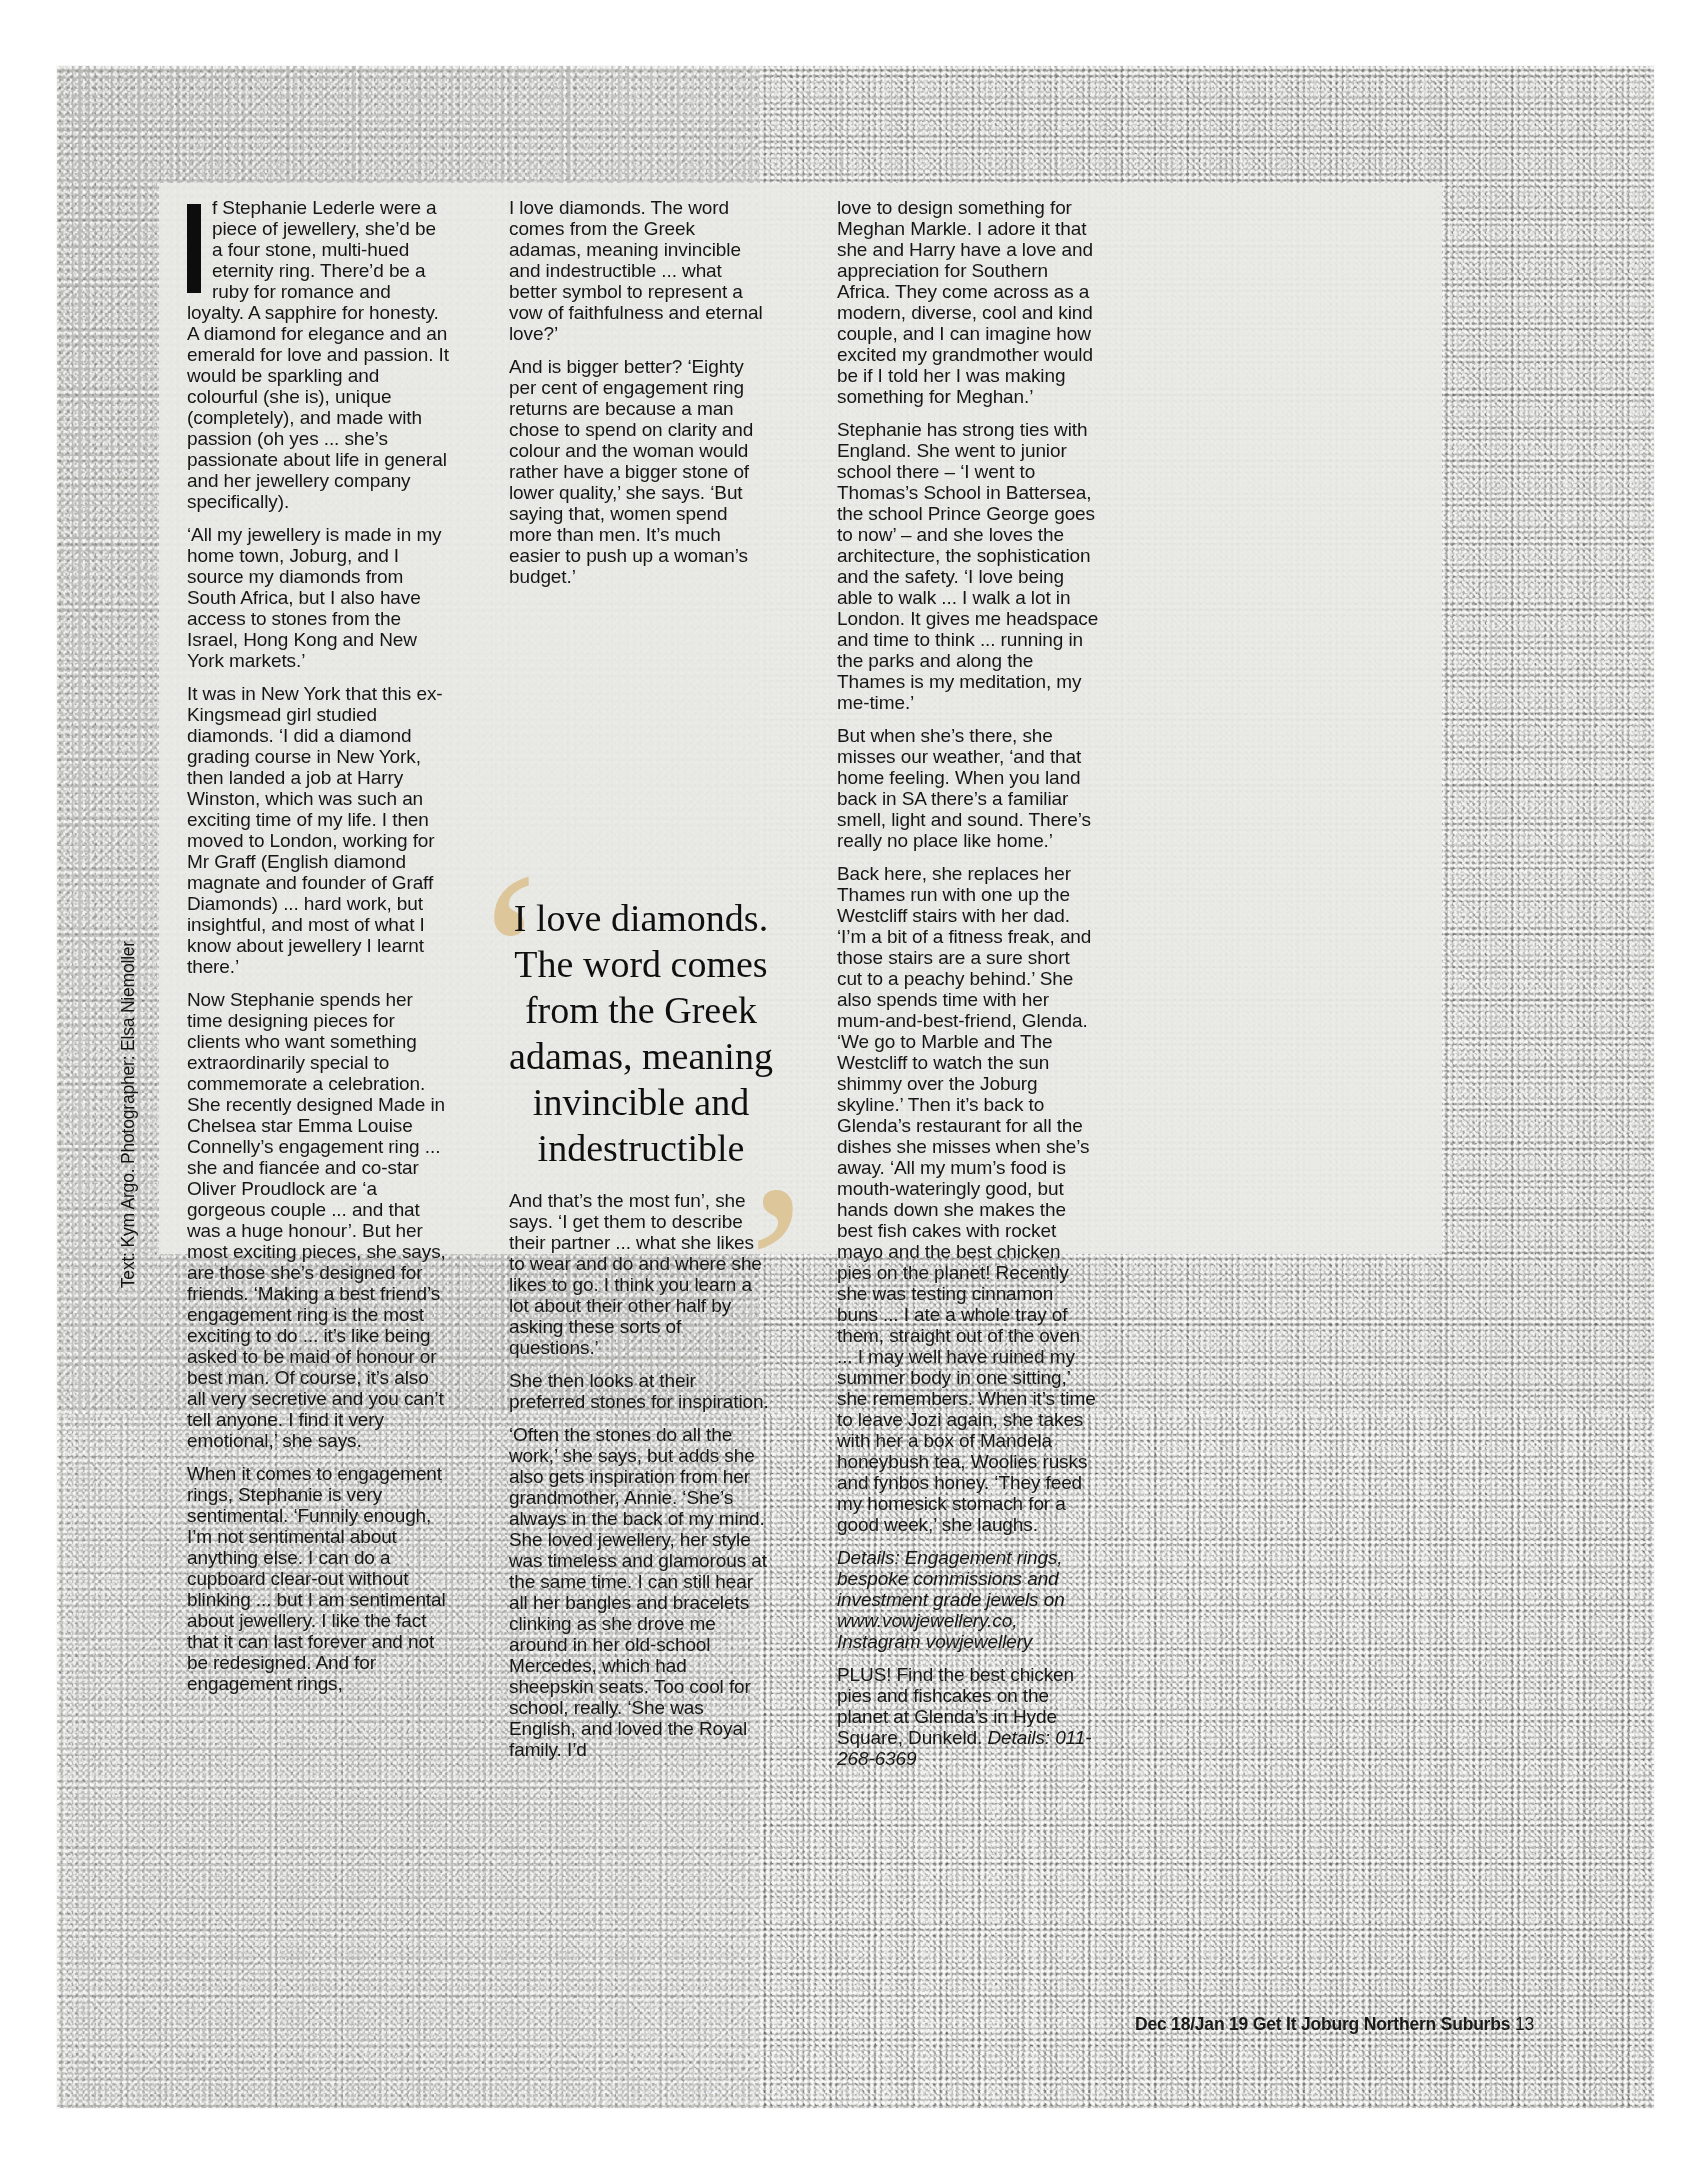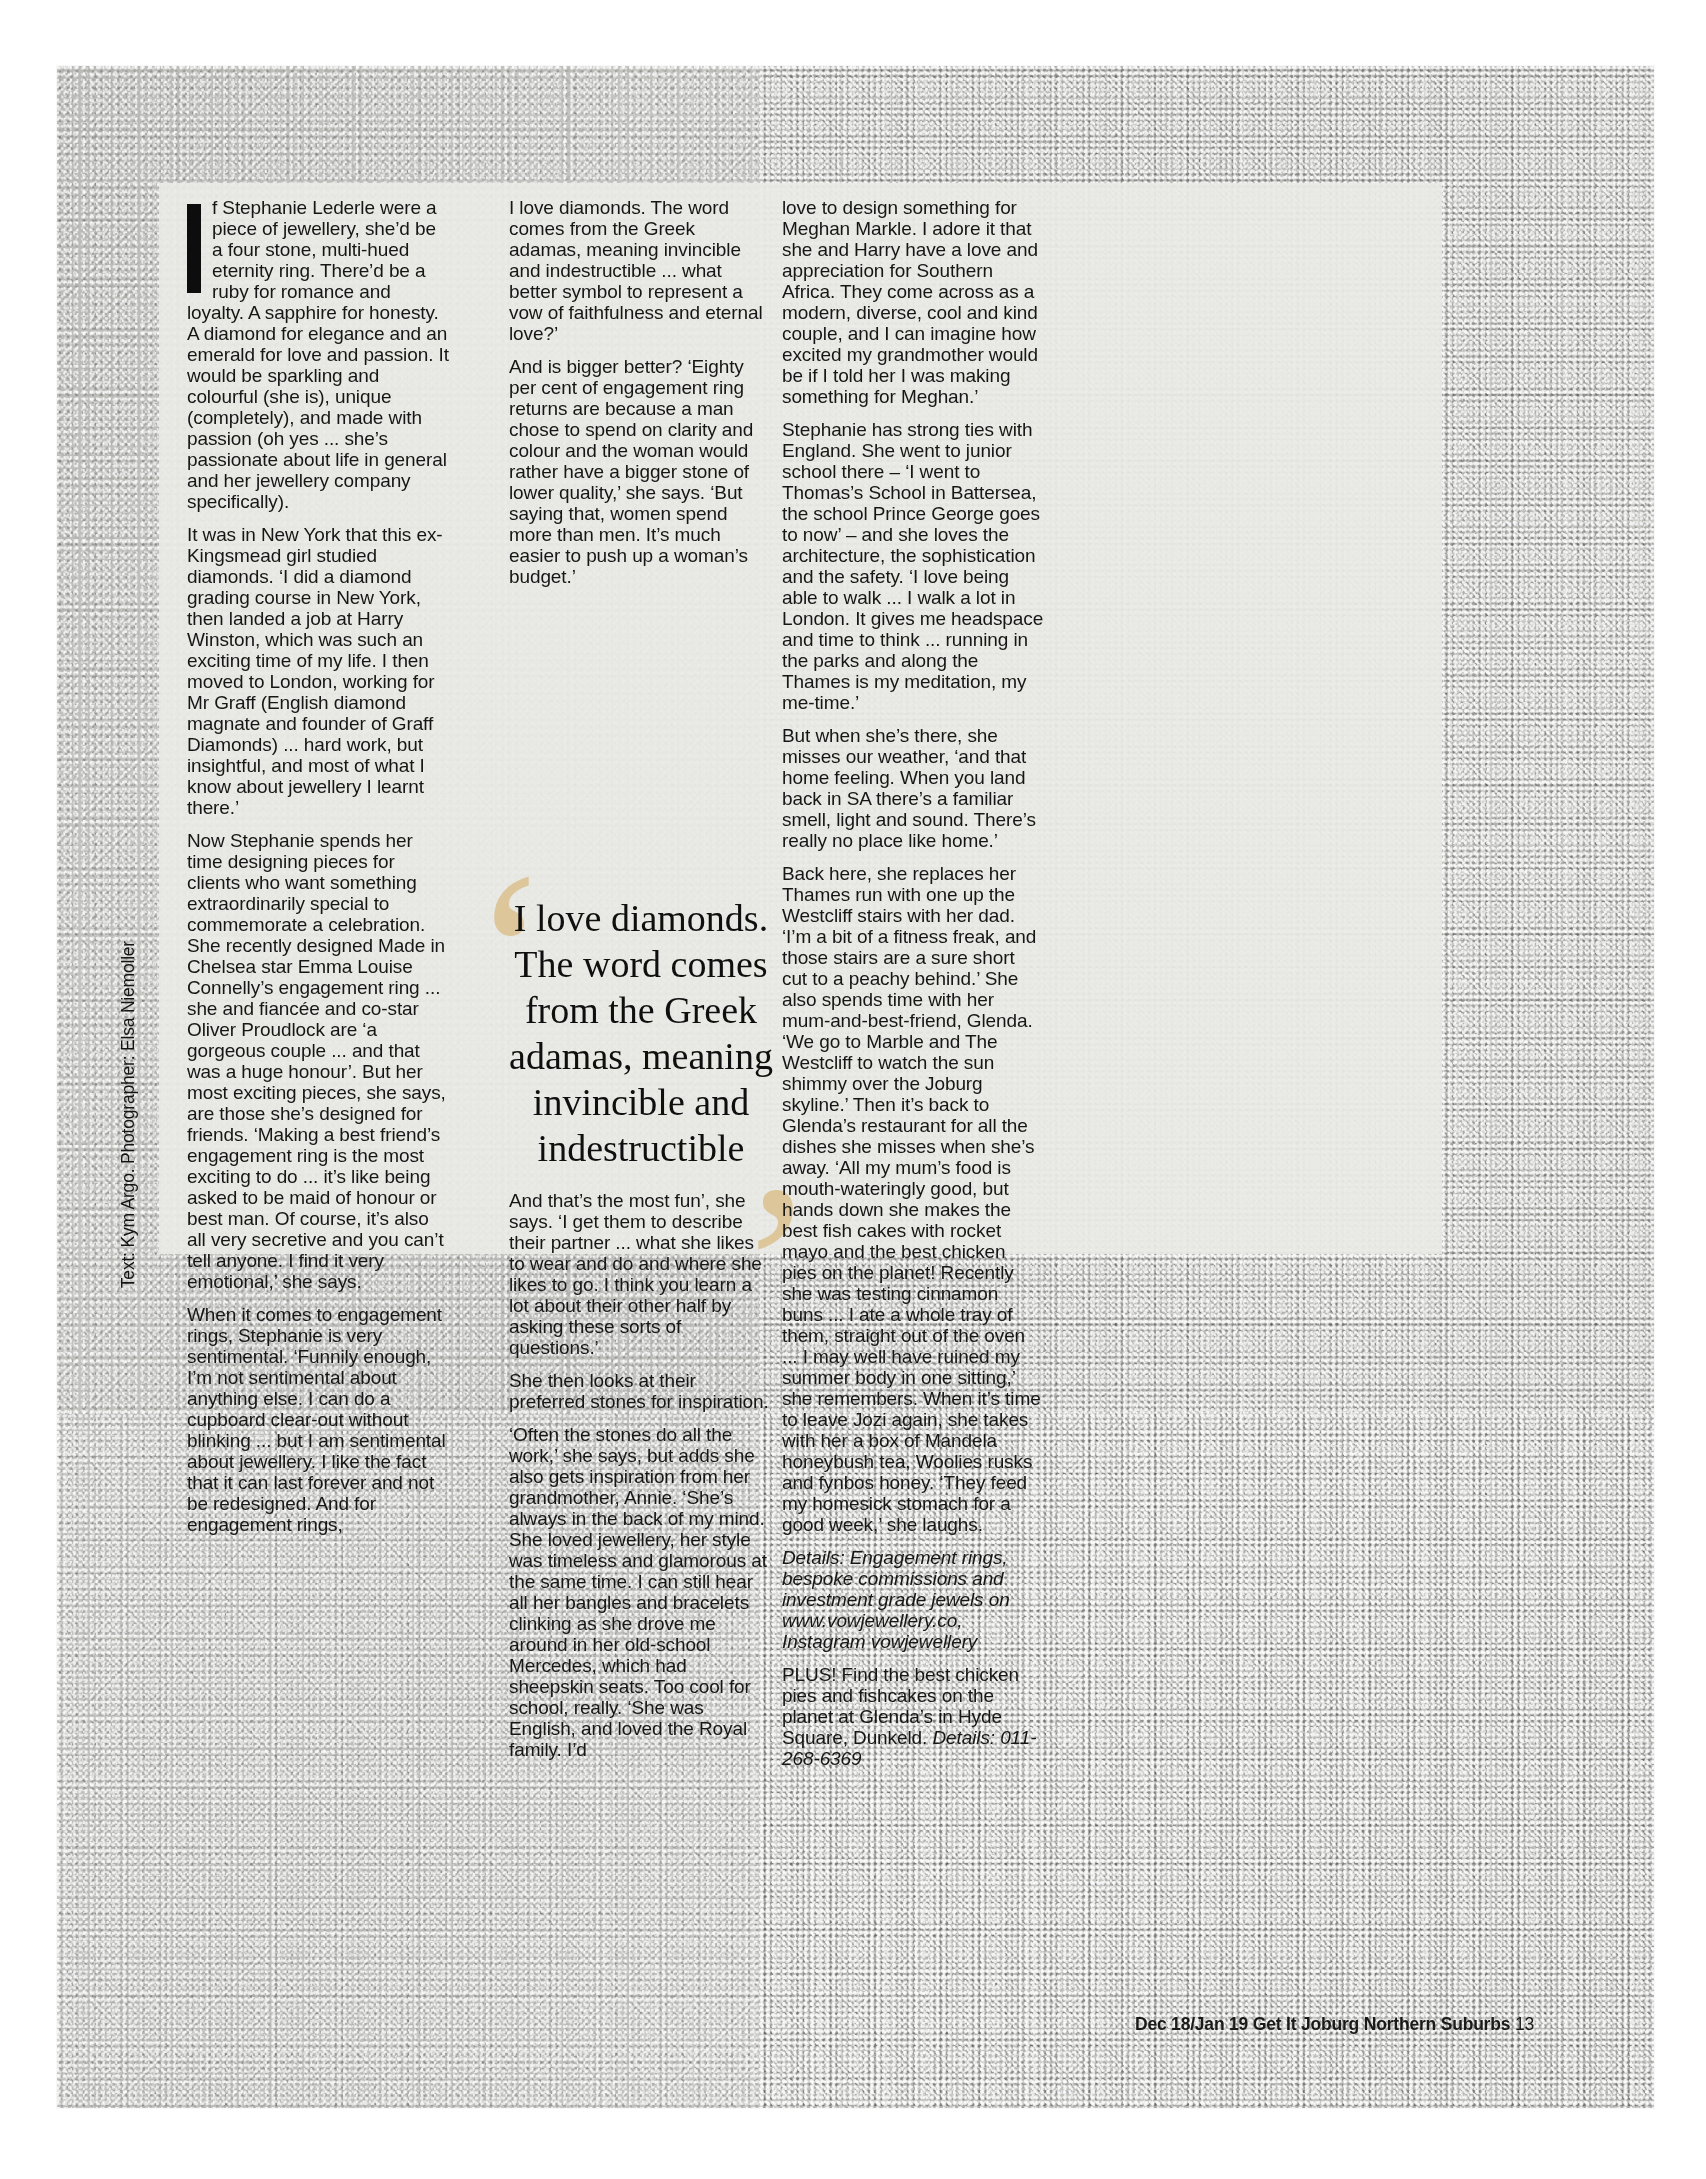--- a/index.html
+++ b/index.html
@@ -92,21 +92,21 @@
     top: 197px;
     width: 262px;
     font-size: 19px;
     line-height: 21px;
     color: #161616;
     text-align: left;
     letter-spacing: -0.1px;
   }
   #col-1 { left: 187px; }
   #col-2 { left: 509px; }
-  #col-3 { left: 782px; }
+  #col-3 { left: 837px; }
 
   .column p {
     margin: 0 0 12px 0;
   }
 
   
   .dropcap {
     float: left;
     width: 14px;
     height: 89px;
@@ -178,20 +178,21 @@
 <div id="page-sheet">
   <div id="page-noise"></div>
   <div id="page-grain-right"></div>
   <div id="page-grain-bottom"></div>
 </div>
 
 <div id="article-panel"></div>
 
 <div id="col-1" class="column">
   <p><span class="dropcap"></span><span>f Stephanie Lederle were a piece of jewellery, she’d be a four stone, multi-hued eternity ring. There’d be a ruby for romance and loyalty.  A sapphire for honesty. A diamond for elegance and an emerald for love and passion. It would be sparkling and colourful (she is), unique (completely), and made with passion (oh yes ... she’s passionate about life in general and her jewellery company specifically).</span></p>
+  <p>‘All my jewellery is made in my home town, Joburg, and I source my diamonds from South Africa, but I also have access to stones from the Israel, Hong Kong and New York markets.’</p>
   <p>It was in New York that this ex-Kingsmead girl studied diamonds. ‘I did a diamond grading course in New York, then landed a job at Harry Winston, which was such an exciting time of my life. I then moved to London, working for Mr Graff (English diamond magnate and founder of Graff Diamonds) ... hard work, but insightful, and most of what I know about jewellery I learnt there.’</p>
   <p>Now Stephanie spends her time designing pieces for clients who want something extraordinarily special to commemorate a celebration. She recently designed Made in Chelsea star Emma Louise Connelly’s engagement ring ... she and fiancée and co-star Oliver Proudlock are ‘a gorgeous couple ... and that was a huge honour’. But her most exciting pieces, she says, are those she’s designed for friends. ‘Making a best friend’s engagement ring is the most exciting to do ... it’s like being asked to be maid of honour or best man. Of course, it’s also all very secretive and you can’t tell anyone. I find it very emotional,’ she says.</p>
   <p>When it comes to engagement rings, Stephanie is very sentimental. ‘Funnily enough, I’m not sentimental about anything else. I can do a cupboard clear-out without blinking ... but I am sentimental about jewellery. I like the fact that it can last forever and not be redesigned. And for engagement rings,</p>
 </div>
 
 <div id="col-2" class="column">
   <p>I love diamonds. The word comes from the Greek adamas, meaning invincible and indestructible ... what better symbol to represent a vow of faithfulness and eternal love?’</p>
   <p>And is bigger better? ‘Eighty per cent of engagement ring returns are because a man chose to spend on clarity and colour and the woman would rather have a bigger stone of lower quality,’ she says. ‘But saying that, women spend more than men. It’s much easier to push up a woman’s budget.’</p>
 </div>
 

